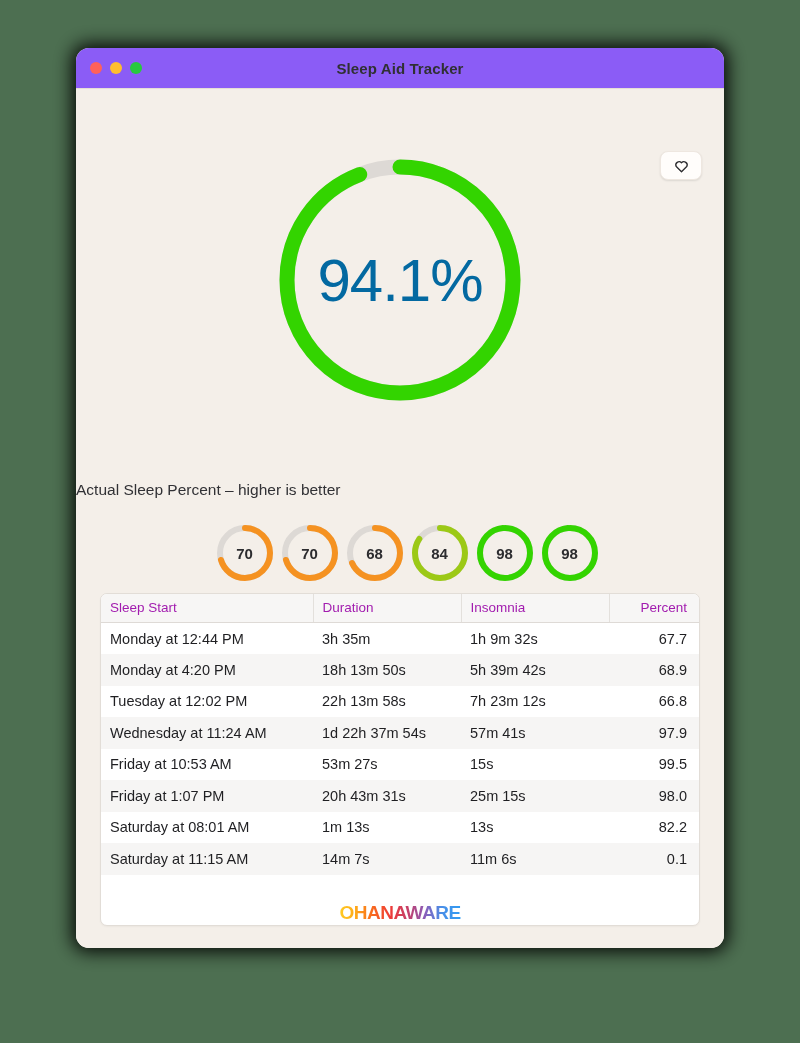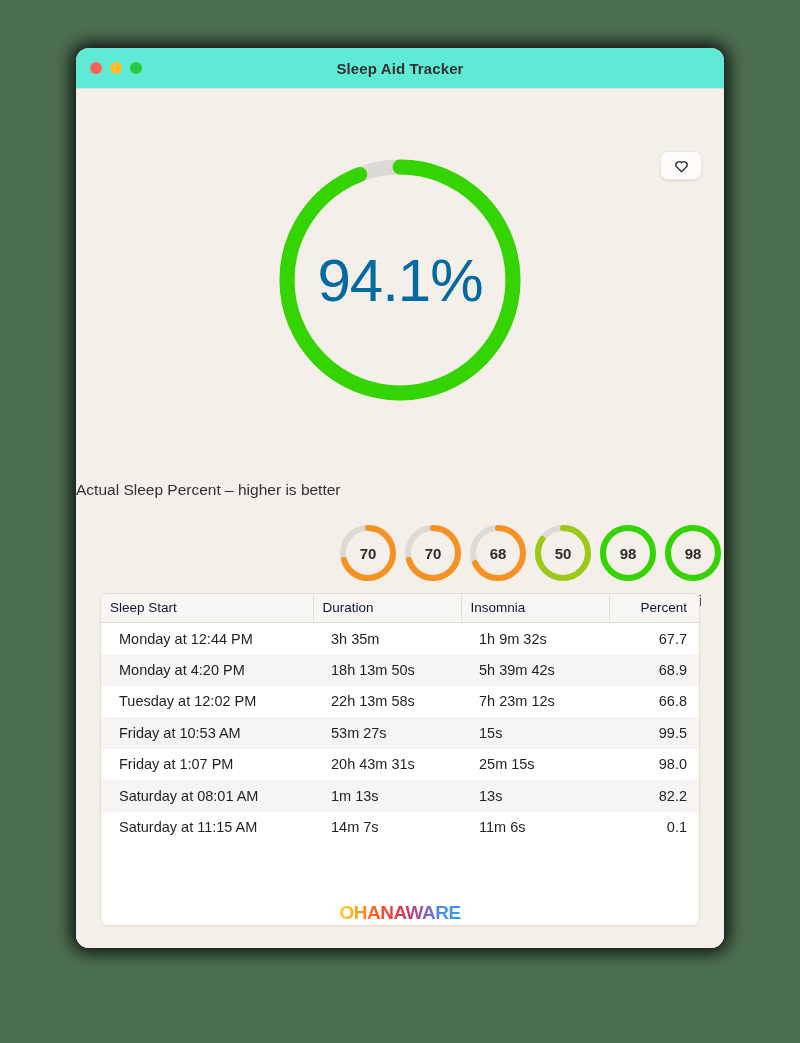--- a/index.html
+++ b/index.html
@@ -48,21 +48,21 @@
     overflow: hidden;
     background: #f4efe9;
     display: flex;
     flex-direction: column;
   }
 
   .titlebar {
     position: relative;
     height: 41px;
     flex: 0 0 41px;
-    background: #5eead4;
+    background: #8b5cf6;
     border-bottom: 1px solid #e6ded6;
     display: flex;
     align-items: center;
   }
 
   .traffic-lights {
     position: absolute;
     left: 14px;
     top: 50%;
     transform: translateY(-50%);
@@ -150,24 +150,24 @@
     width: 100%;
     text-align: left;
     font-size: 15.5px;
     color: #313135;
   }
 
   
   .weekdays {
     position: absolute;
     top: 433px;
-    left: 0;
+    left: 7px;
     width: 100%;
     display: flex;
-    justify-content: flex-end;
+    justify-content: center;
     gap: 3px;
   }
   .day {
     width: 62px;
     display: flex;
     flex-direction: column;
     align-items: center;
   }
   .day-ring {
     position: relative;
@@ -211,35 +211,35 @@
     border-collapse: collapse;
     table-layout: fixed;
     font-size: 14.5px;
     color: #1f1f22;
   }
 
   thead th {
     background: #f7f6f5;
     font-weight: normal;
     font-size: 13.5px;
-    color: #0f172a;
+    color: #a21caf;
     text-align: left;
     padding: 6px 9px 7px 9px;
     height: 27px;
     border-bottom: 1px solid #dedad6;
     border-right: 1px solid #e3e0dc;
   }
   thead th:last-child {
     border-right: none;
     text-align: right;
     padding-right: 14px;
   }
 
   tbody td {
-    padding: 7px 18px;
+    padding: 7px 9px;
     height: 31.5px;
     white-space: nowrap;
     overflow: hidden;
     text-overflow: ellipsis;
     margin-top: 28px;
   }
   tbody td:last-child {
     text-align: right;
     padding-right: 14px;
   }
@@ -348,21 +348,21 @@
               <div class="day-num">68</div>
             </div>
             <div class="day-label">Tue</div>
           </div>
           <div class="day">
             <div class="day-ring">
               <svg viewBox="0 0 62 62">
                 <circle cx="31" cy="31" r="25" fill="none" stroke="#ddd9d5" stroke-width="6"></circle>
                 <circle cx="31" cy="31" r="25" fill="none" stroke="#9cc916" stroke-width="6" stroke-linecap="round" transform="rotate(-90 31 31)" stroke-dasharray="131.94689145077132 25.132741228718352"></circle>
               </svg>
-              <div class="day-num">50</div>
+              <div class="day-num">84</div>
             </div>
             <div class="day-label">Wed</div>
           </div>
           <div class="day">
             <div class="day-ring">
               <svg viewBox="0 0 62 62">
                 <circle cx="31" cy="31" r="25" fill="none" stroke="#ddd9d5" stroke-width="6"></circle>
                 <circle cx="31" cy="31" r="25" fill="none" stroke="#33d400" stroke-width="6" stroke-linecap="round" transform="rotate(-90 31 31)" stroke-dasharray="153.93804002589988 3.1415926535897962"></circle>
               </svg>
               <div class="day-num">98</div>
@@ -410,20 +410,26 @@
                 <td>5h 39m 42s</td>
                 <td>68.9</td>
               </tr>
               <tr>
                 <td>Tuesday at 12:02 PM</td>
                 <td>22h 13m 58s</td>
                 <td>7h 23m 12s</td>
                 <td>66.8</td>
               </tr>
               <tr>
+                <td>Wednesday at 11:24 AM</td>
+                <td>1d 22h 37m 54s</td>
+                <td>57m 41s</td>
+                <td>97.9</td>
+              </tr>
+              <tr>
                 <td>Friday at 10:53 AM</td>
                 <td>53m 27s</td>
                 <td>15s</td>
                 <td>99.5</td>
               </tr>
               <tr>
                 <td>Friday at 1:07 PM</td>
                 <td>20h 43m 31s</td>
                 <td>25m 15s</td>
                 <td>98.0</td>

